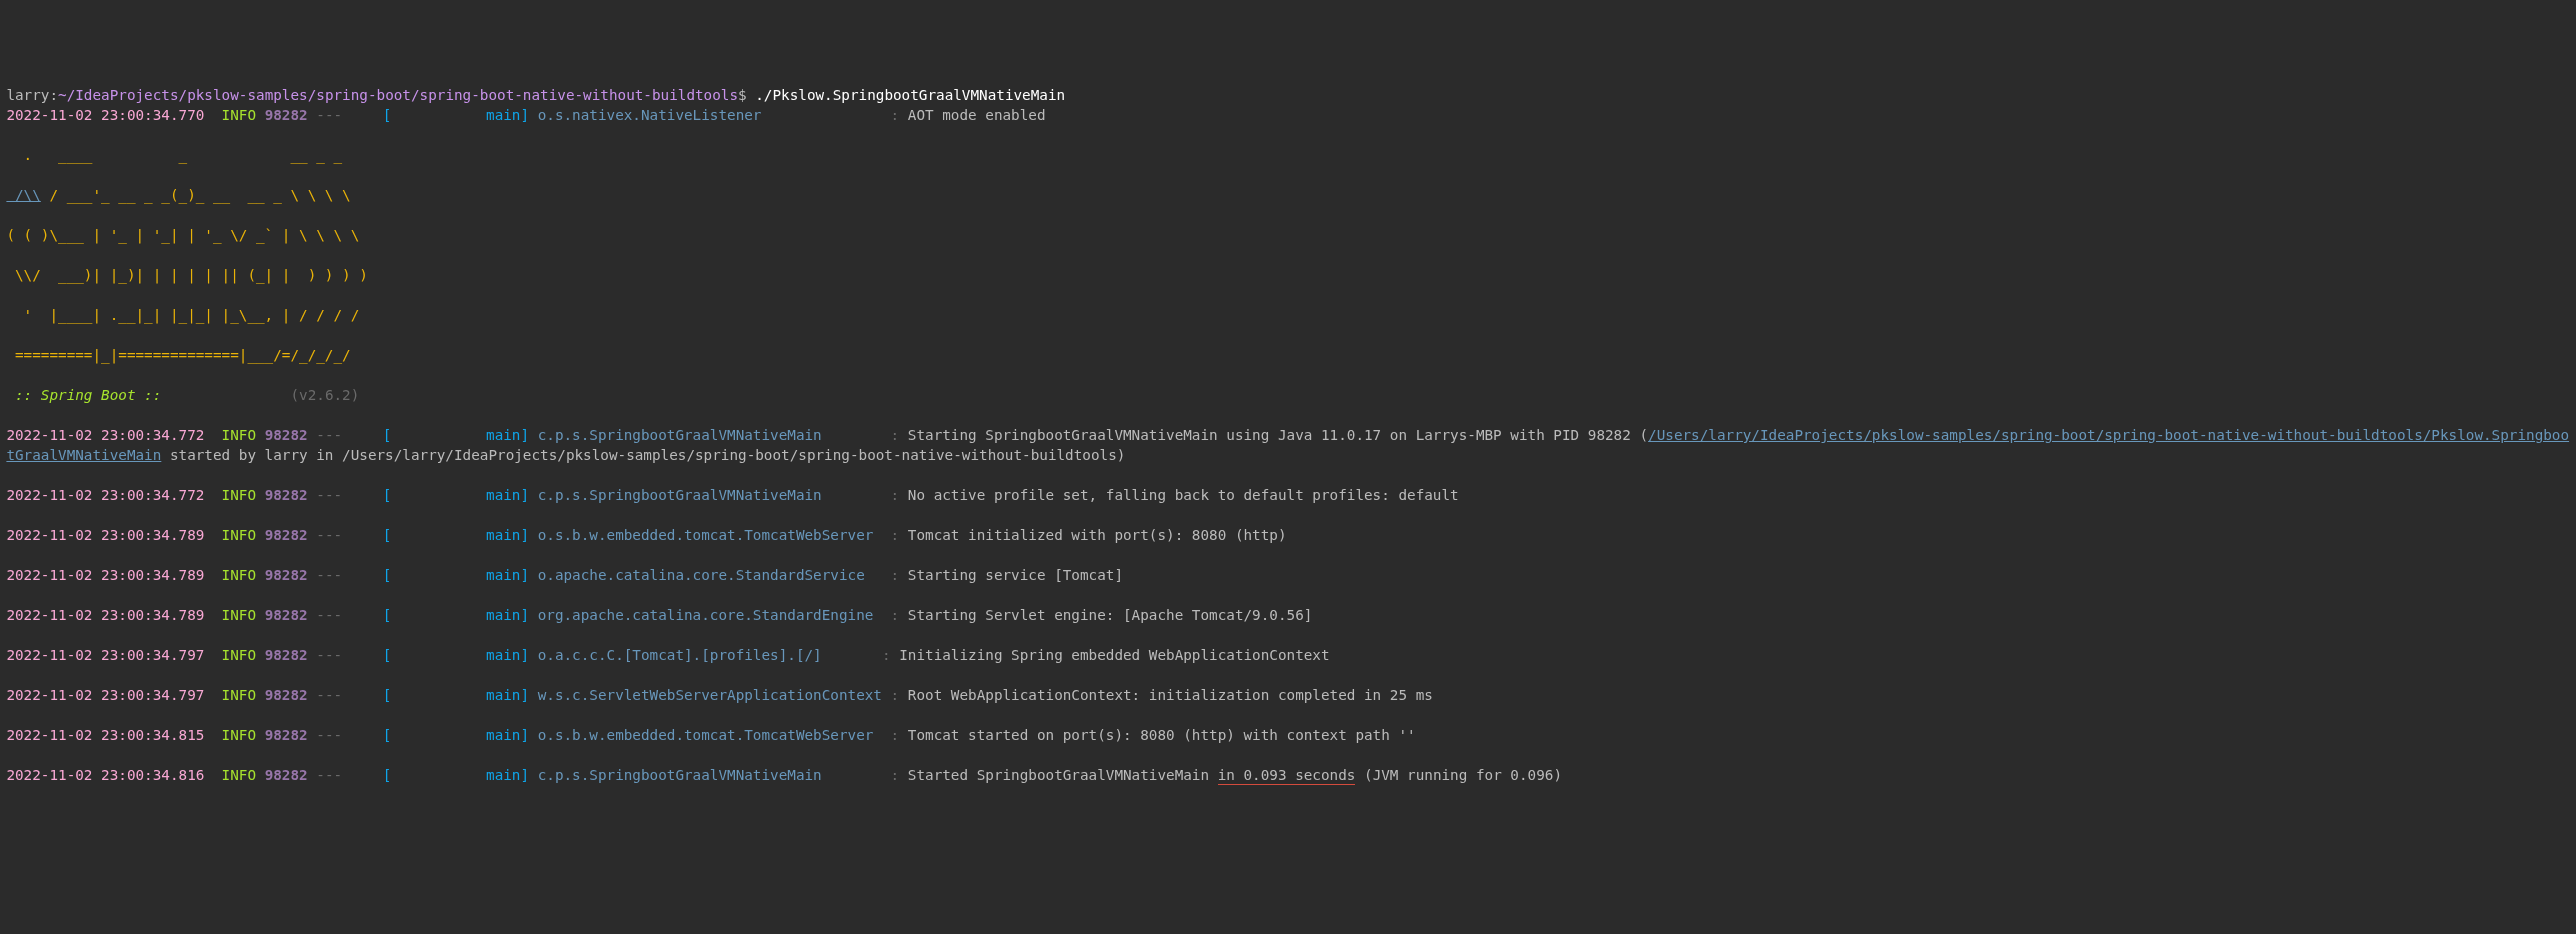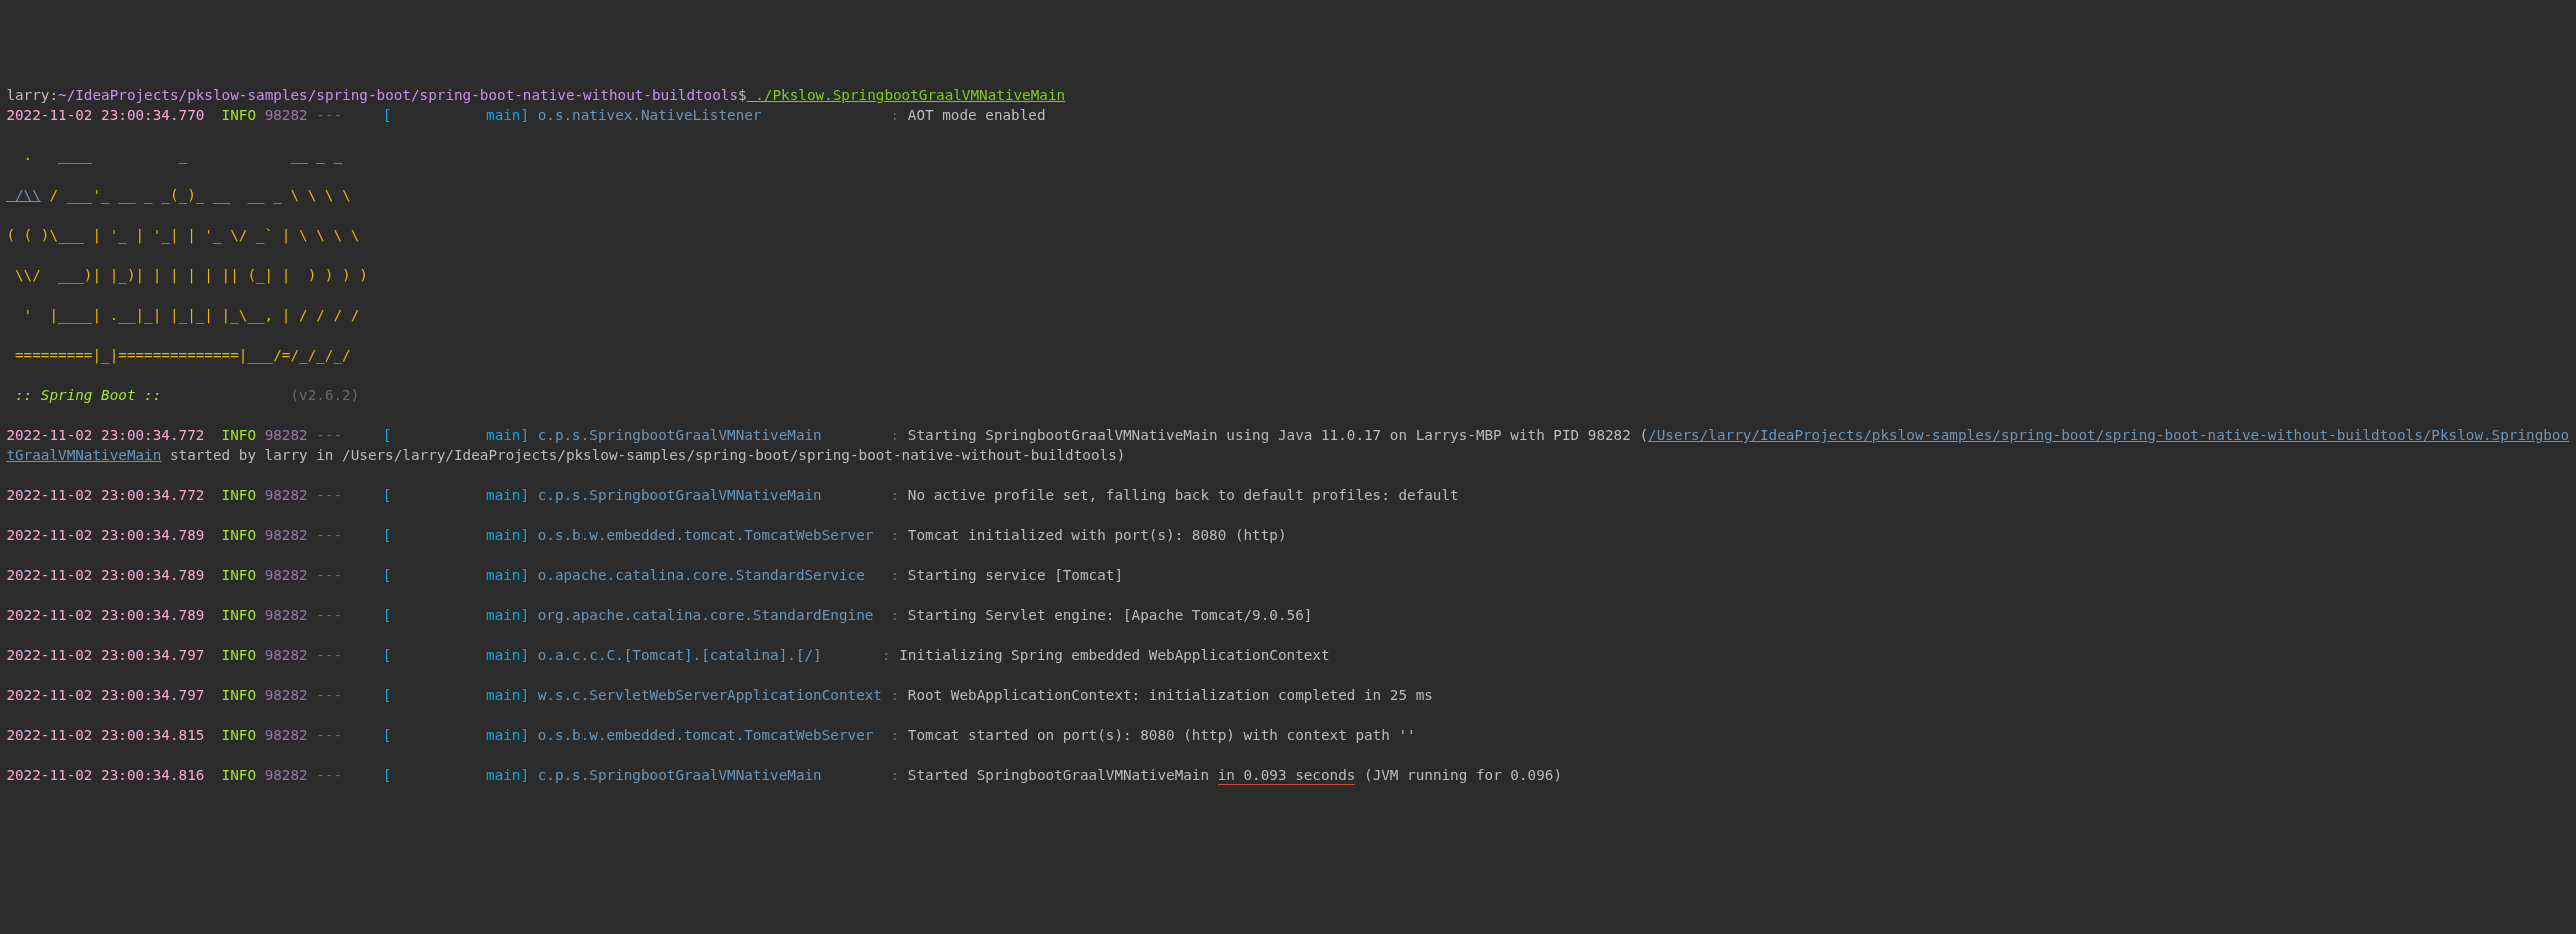--- a/index.html
+++ b/index.html
@@ -9,24 +9,24 @@
       font-family: 'Menlo', 'Monaco', 'Consolas', monospace;
       font-size: 14.3px;
       line-height: 1.4;
       padding: 4.8px 6.4px;
       white-space: pre;
       overflow-x: auto;
     }
     .prompt-user { color: #bbbbbb; margin-top: 35px; }
     .prompt-path { color: #c792ea; margin-top: 8px; }
     .prompt-dollar { color: #bbbbbb; }
-    .cmd { color: #84cc16; text-decoration: underline; }
+    .cmd { color: #ffffff; }
     .ts { color: #f9a8d4; text-align: right; }
     .level { color: #a6e22e; }
-    .pid { color: #9876aa; }
+    .pid { color: #9876aa; font-weight: bold; }
     .dashes { color: #6a6a6a; }
     .thread { color: #0ea5e9; margin-left: 32px; }
     .logger { color: #6897bb; }
     .colon { color: #6a6a6a; }
     .msg { color: #bbbbbb; }
     .link { color: #6897bb; text-decoration: underline; }
     .banner { color: #eab308; }
     .banner-green { color: #a6e22e; font-style: italic; }
     .banner-ver { color: #6a6a6a; }
     .underline-red { border-bottom: 1.6px solid #d44b3d; padding-bottom: 1px; }
@@ -43,20 +43,20 @@
 <span class="row banner">( ( )\___ | '_ | '_| | '_ \/ _` | \ \ \ \</span>
 <span class="row banner"> \\/  ___)| |_)| | | | | || (_| |  ) ) ) )</span>
 <span class="row banner">  '  |____| .__|_| |_|_| |_\__, | / / / /</span>
 <span class="row banner"> =========|_|==============|___/=/_/_/_/</span>
 <span class="row"><span class="banner-green"> :: Spring Boot ::</span><span>               </span><span class="banner-ver">(v2.6.2)</span></span>
 <span class="row" style="white-space:pre-wrap; word-break:break-all;"><span class="ts">2022-11-02 23:00:34.772</span>  <span class="level">INFO</span> <span class="pid">98282</span><span class="dashes"> --- </span><span class="thread">[           main]</span> <span class="logger">c.p.s.SpringbootGraalVMNativeMain       </span> <span class="colon">:</span> <span class="msg">Starting SpringbootGraalVMNativeMain using Java 11.0.17 on Larrys-MBP with PID 98282 (</span><span class="link">/Users/larry/IdeaProjects/pkslow-samples/spring-boot/spring-boot-native-without-buildtools/Pkslow.SpringbootGraalVMNativeMain</span><span class="msg"> started by larry in /Users/larry/IdeaProjects/pkslow-samples/spring-boot/spring-boot-native-without-buildtools)</span></span>
 <span class="row"><span class="ts">2022-11-02 23:00:34.772</span>  <span class="level">INFO</span> <span class="pid">98282</span><span class="dashes"> --- </span><span class="thread">[           main]</span> <span class="logger">c.p.s.SpringbootGraalVMNativeMain       </span> <span class="colon">:</span> <span class="msg">No active profile set, falling back to default profiles: default</span></span>
 <span class="row"><span class="ts">2022-11-02 23:00:34.789</span>  <span class="level">INFO</span> <span class="pid">98282</span><span class="dashes"> --- </span><span class="thread">[           main]</span> <span class="logger">o.s.b.w.embedded.tomcat.TomcatWebServer </span> <span class="colon">:</span> <span class="msg">Tomcat initialized with port(s): 8080 (http)</span></span>
 <span class="row"><span class="ts">2022-11-02 23:00:34.789</span>  <span class="level">INFO</span> <span class="pid">98282</span><span class="dashes"> --- </span><span class="thread">[           main]</span> <span class="logger">o.apache.catalina.core.StandardService  </span> <span class="colon">:</span> <span class="msg">Starting service [Tomcat]</span></span>
 <span class="row"><span class="ts">2022-11-02 23:00:34.789</span>  <span class="level">INFO</span> <span class="pid">98282</span><span class="dashes"> --- </span><span class="thread">[           main]</span> <span class="logger">org.apache.catalina.core.StandardEngine </span> <span class="colon">:</span> <span class="msg">Starting Servlet engine: [Apache Tomcat/9.0.56]</span></span>
-<span class="row"><span class="ts">2022-11-02 23:00:34.797</span>  <span class="level">INFO</span> <span class="pid">98282</span><span class="dashes"> --- </span><span class="thread">[           main]</span> <span class="logger">o.a.c.c.C.[Tomcat].[catalina].[/]      </span> <span class="colon">:</span> <span class="msg">Initializing Spring embedded WebApplicationContext</span></span>
+<span class="row"><span class="ts">2022-11-02 23:00:34.797</span>  <span class="level">INFO</span> <span class="pid">98282</span><span class="dashes"> --- </span><span class="thread">[           main]</span> <span class="logger">o.a.c.c.C.[Tomcat].[profiles].[/]      </span> <span class="colon">:</span> <span class="msg">Initializing Spring embedded WebApplicationContext</span></span>
 <span class="row"><span class="ts">2022-11-02 23:00:34.797</span>  <span class="level">INFO</span> <span class="pid">98282</span><span class="dashes"> --- </span><span class="thread">[           main]</span> <span class="logger">w.s.c.ServletWebServerApplicationContext</span> <span class="colon">:</span> <span class="msg">Root WebApplicationContext: initialization completed in 25 ms</span></span>
 <span class="row"><span class="ts">2022-11-02 23:00:34.815</span>  <span class="level">INFO</span> <span class="pid">98282</span><span class="dashes"> --- </span><span class="thread">[           main]</span> <span class="logger">o.s.b.w.embedded.tomcat.TomcatWebServer </span> <span class="colon">:</span> <span class="msg">Tomcat started on port(s): 8080 (http) with context path ''</span></span>
 <span class="row"><span class="ts">2022-11-02 23:00:34.816</span>  <span class="level">INFO</span> <span class="pid">98282</span><span class="dashes"> --- </span><span class="thread">[           main]</span> <span class="logger">c.p.s.SpringbootGraalVMNativeMain       </span> <span class="colon">:</span> <span class="msg">Started SpringbootGraalVMNativeMain </span><span class="msg underline-red">in 0.093 seconds</span><span class="msg"> (JVM running for 0.096)</span></span>
 
 
 
 
 
 </body></html>

